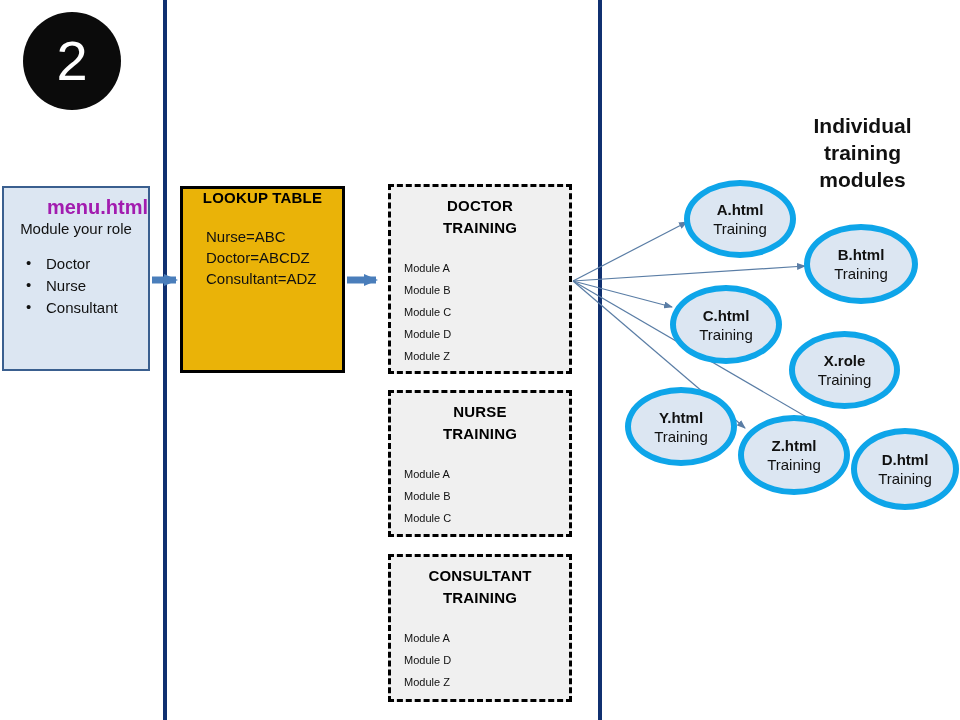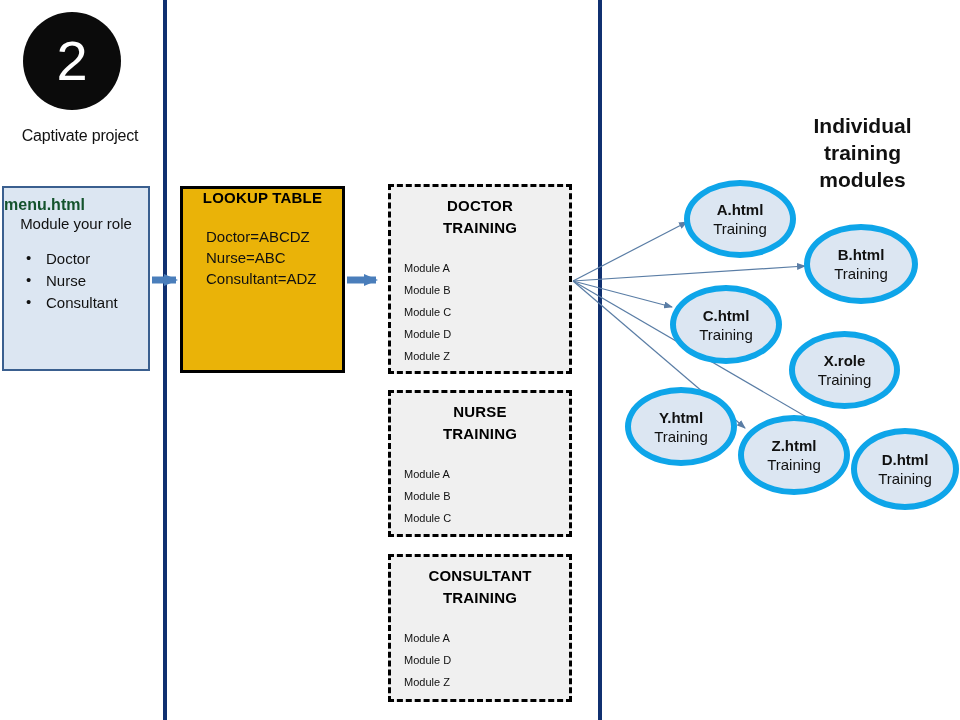--- a/index.html
+++ b/index.html
@@ -65,24 +65,24 @@
     left: 2px;
     top: 186px;
     width: 148px;
     height: 185px;
     background: #dce6f2;
     border: 2px solid #3a5f8f;
     box-sizing: border-box;
     padding-top: 8px;
   }
   #menu-title {
-    text-align: left;
-    font-size: 16px;
-    font-weight: bold;
-    color: #14532d;
+    text-align: right;
+    font-size: 20px;
+    font-weight: bold;
+    color: #a21caf;
   }
   #menu-subtitle {
     text-align: center;
     font-size: 15px;
     color: #111111;
     margin-top: 1px;
   }
   #menu-roles {
     margin: 16px 0 0 0;
     padding: 0 0 0 22px;
@@ -242,37 +242,36 @@
 <body>
 
 <div id="canvas">
 
   <div class="divider" id="divider-left"></div>
   <div class="divider" id="divider-right"></div>
 
   <div id="step-badge">
     <span>2</span>
   </div>
-  <div id="step-caption">Captivate project</div>
 
   <div id="menu-panel">
     <div id="menu-title">menu.html</div>
     <div id="menu-subtitle">Module your role</div>
     <ul id="menu-roles">
       <li>Doctor</li>
       <li>Nurse</li>
       <li>Consultant</li>
     </ul>
   </div>
 
   <div id="lookup-panel">
     <div id="lookup-title">LOOKUP TABLE</div>
     <div id="lookup-rows">
+      <div>Nurse=ABC</div>
       <div>Doctor=ABCDZ</div>
-      <div>Nurse=ABC</div>
       <div>Consultant=ADZ</div>
     </div>
   </div>
 
 
   <div class="training-box" id="box-doctor">
     <div class="training-title">
       <div>DOCTOR</div>
       <div>TRAINING</div>
     </div>

